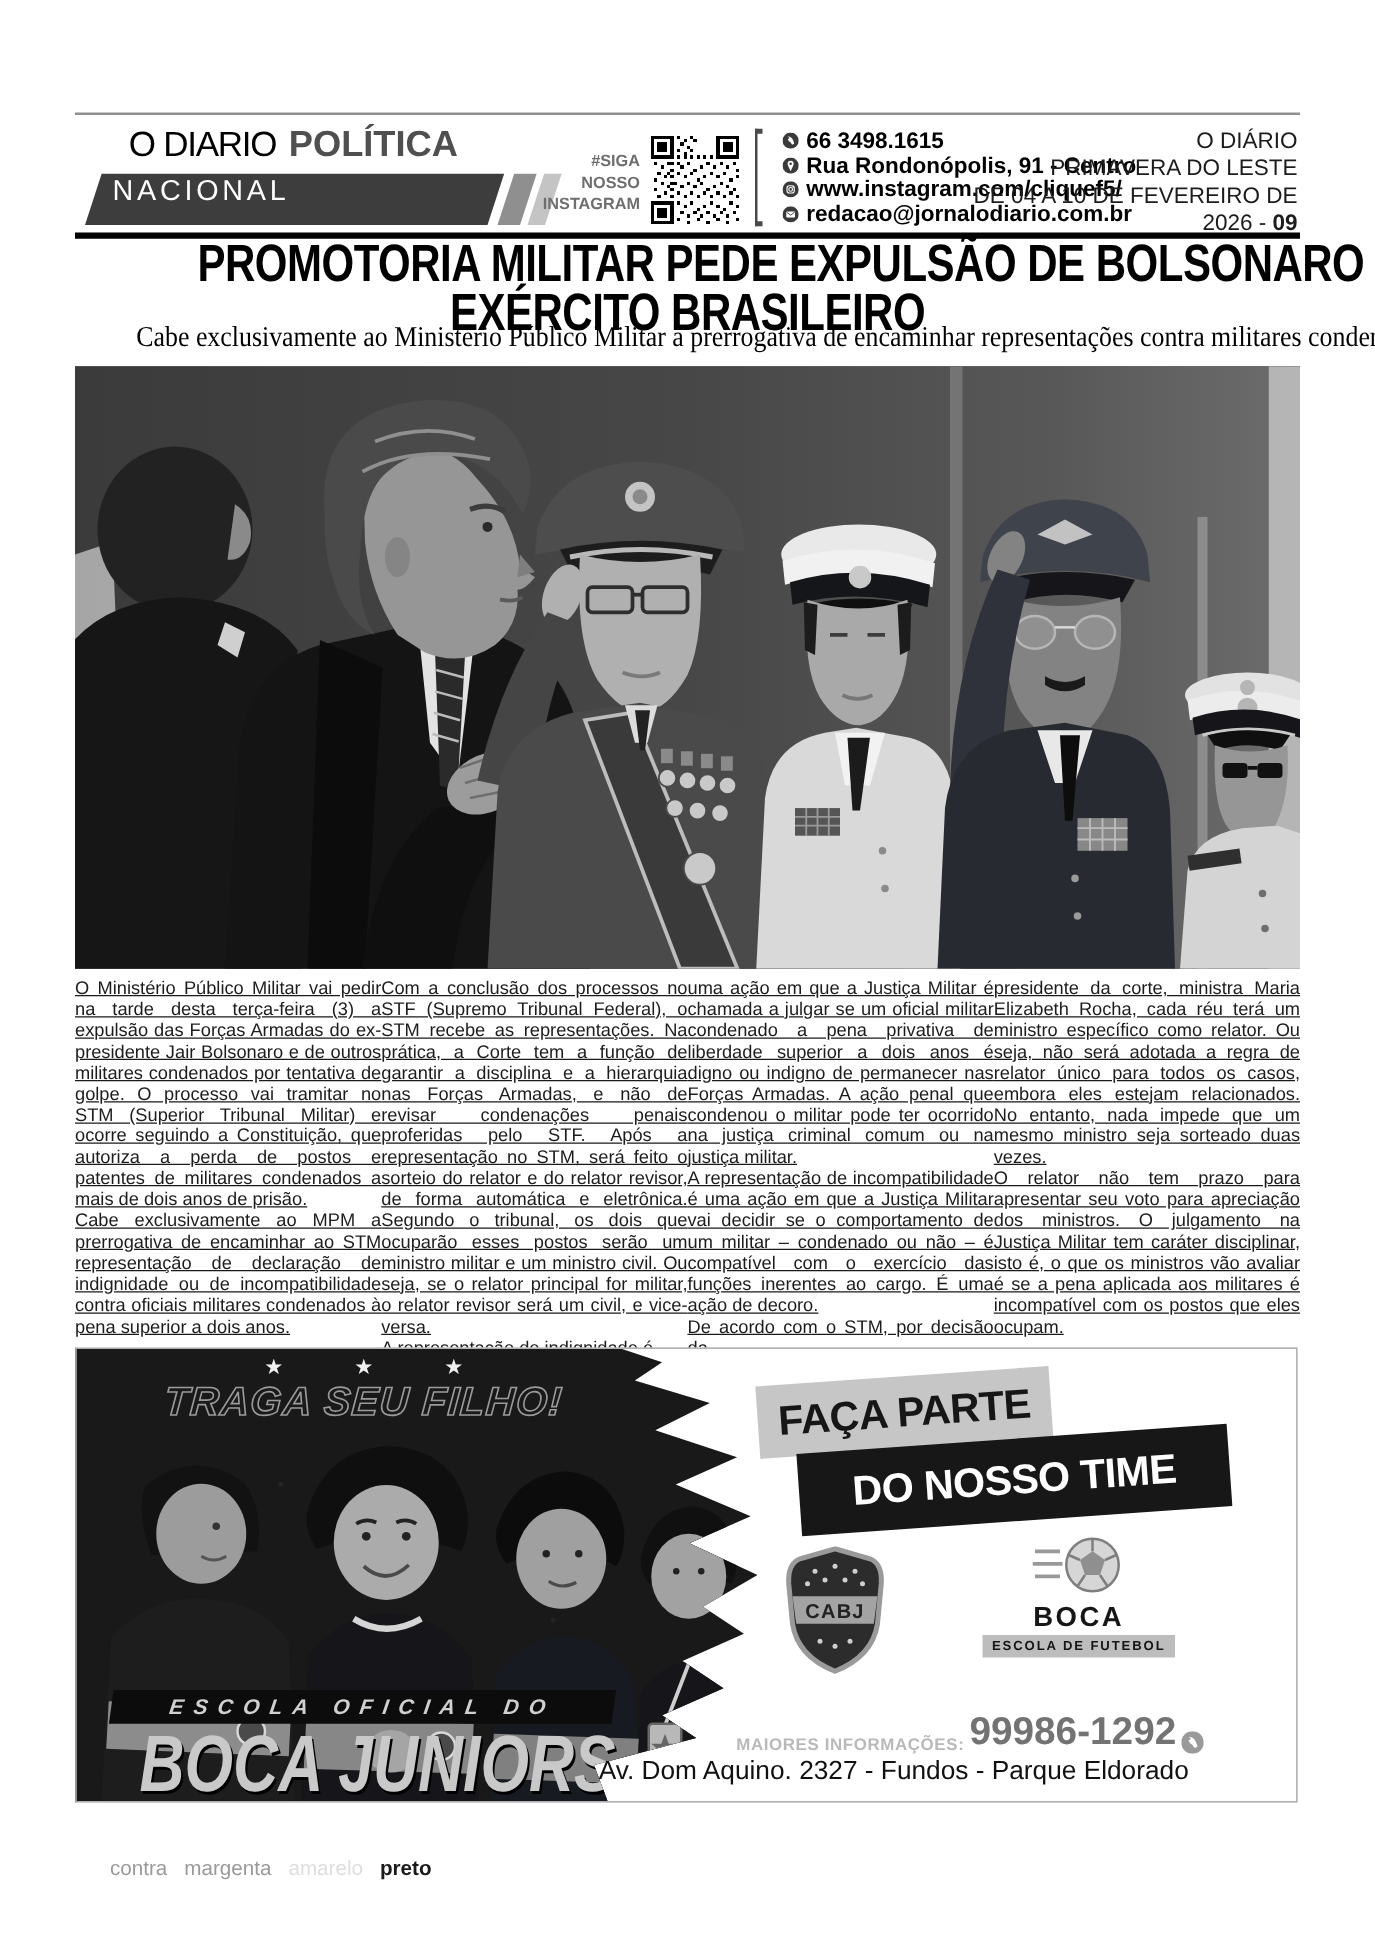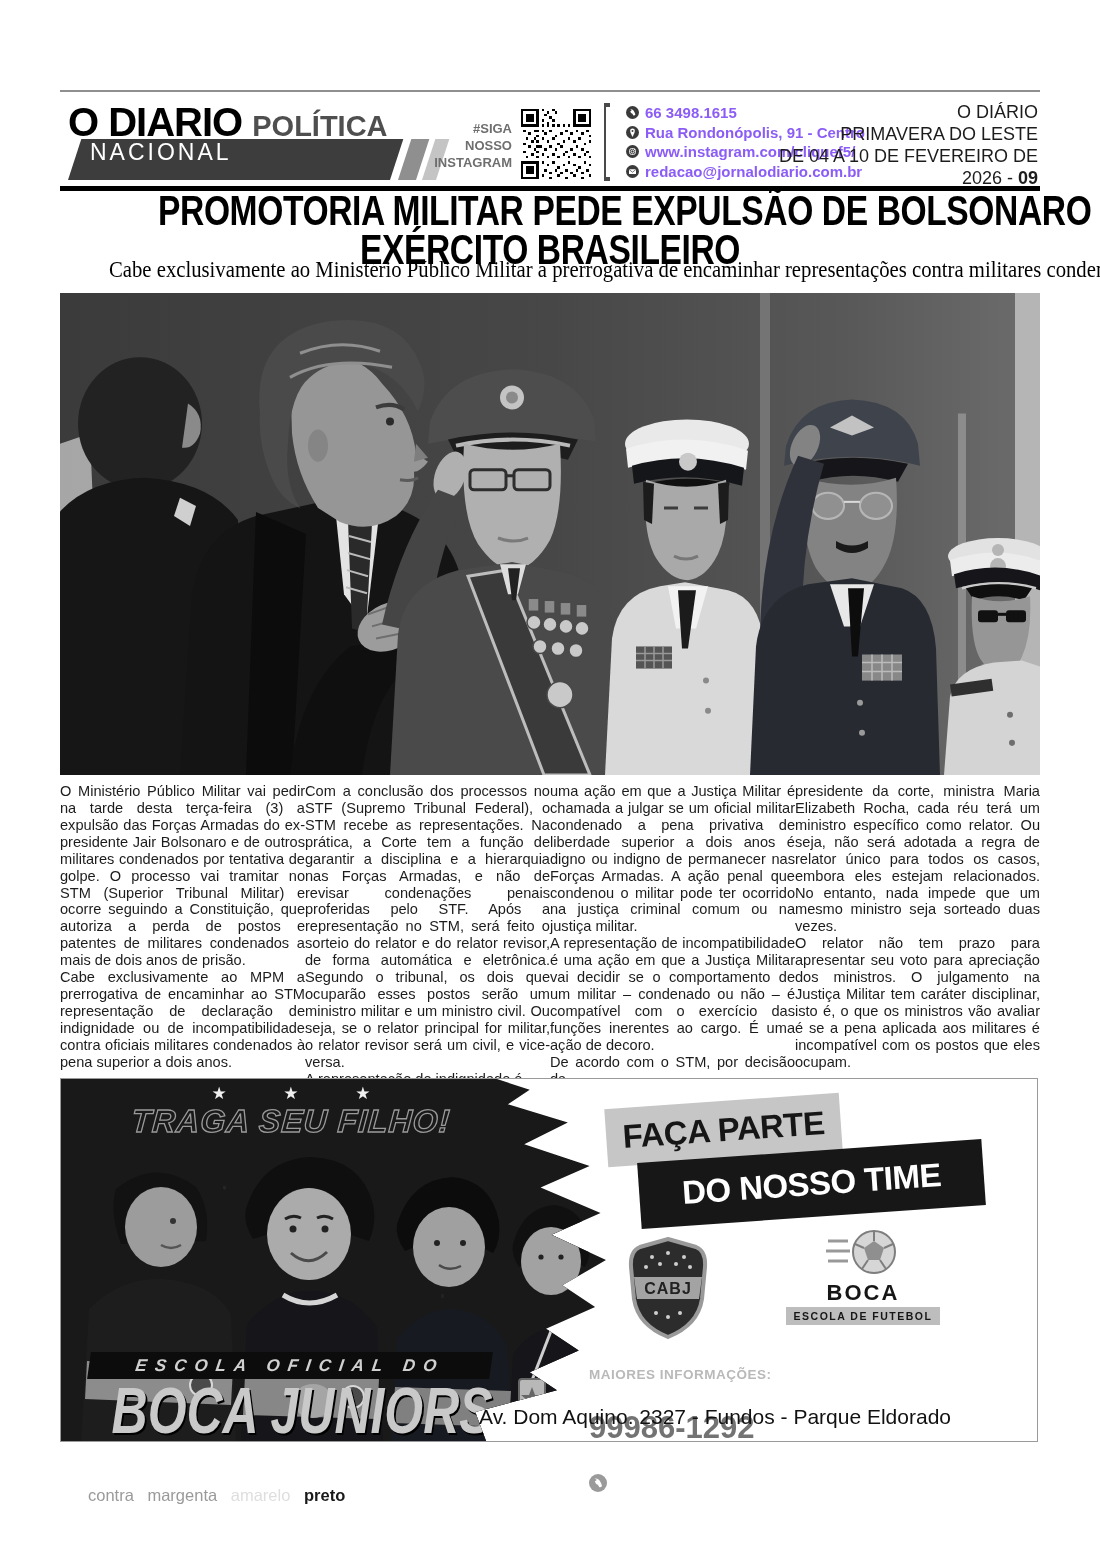--- a/index.html
+++ b/index.html
@@ -2,61 +2,61 @@
 <html><head>
 <meta charset="utf-8">
 <style>
   html,body{margin:0;padding:0;background:#ffffff;}
   .page{position:relative;width:1100px;height:1555px;background:#fff;overflow:hidden;
         font-family:"Liberation Sans", sans-serif;color:#1a1a1a;}
 
   
   .top-rule{position:absolute;left:60px;right:60px;top:90px;height:2px;background:#8f8f8f;}
   .brand-row{position:absolute;left:68px;top:100px;white-space:nowrap;}
-  .brand{font-size:40px;font-weight:700;letter-spacing:-1px;color:#000;}
+  .brand{font-size:28px;font-weight:400;letter-spacing:-1px;color:#000;margin-left:35px;}
   .section{font-size:29px;font-weight:700;color:#4f4f4f;margin-left:10px;}
   .nacional-wrap{position:absolute;left:68px;top:139px;height:41px;}
   .nb-main{position:absolute;left:0;top:0;width:322px;height:41px;background:#3d3d3d;
            transform:skewX(-18deg);transform-origin:bottom left;}
   .nb-a1{position:absolute;left:330px;top:0;width:18px;height:41px;background:#8f8f8f;
          transform:skewX(-18deg);transform-origin:bottom left;}
   .nb-a2{position:absolute;left:354px;top:0;width:14px;height:41px;background:#c4c4c4;
          transform:skewX(-18deg);transform-origin:bottom left;}
   .nb-label{position:absolute;left:22px;top:0;color:#fff;font-size:23px;font-weight:400;
             letter-spacing:3px;z-index:2;}
   .insta-cta{position:absolute;left:430px;top:121px;width:82px;text-align:right;
              font-size:13px;font-weight:700;color:#6e6e6e;line-height:1.3;white-space:pre-line;}
   .qr{position:absolute;left:518px;top:106px;width:76px;height:76px;}
   .bracket{position:absolute;left:604px;top:103px;height:78px;width:8px;border-left:2px solid #4a4a4a;}
   .bracket:before,.bracket:after{content:"";position:absolute;left:-2px;width:6px;height:4px;background:#4a4a4a;}
   .bracket:before{top:0}.bracket:after{bottom:0}
   .contacts{position:absolute;left:626px;top:103px;margin:0;padding:0;list-style:none;}
   .contacts li{display:flex;align-items:center;gap:6px;height:19.5px;
-               font-size:15px;font-weight:600;color:#8b5cf6;white-space:nowrap;}
+               font-size:18px;font-weight:600;color:#000000;white-space:nowrap;}
   .edition{position:absolute;right:62px;top:102px;width:280px;text-align:right;
            font-size:18px;color:#1c1c1c;line-height:1.22;}
   .edition b{font-weight:800;}
   .black-rule{position:absolute;left:60px;right:60px;top:186px;height:5px;background:#000;}
 
   
   .headline{position:absolute;left:60px;right:60px;top:191px;margin:0;text-align:center;
             font-weight:900;font-size:42px;line-height:0.93;letter-spacing:-0.5px;color:#000;
             transform:scaleX(0.8);transform-origin:50% 0;}
   .headline span{display:block;white-space:nowrap;}
   .subheadline{position:absolute;left:60px;right:60px;top:257px;margin:0;text-align:center;
                font-family:"Liberation Serif", serif;font-size:23px;color:#000;white-space:nowrap;
                transform:scaleX(0.9);transform-origin:50% 0;}
 
   
   .photo{position:absolute;left:60px;top:293px;width:980px;height:482px;margin:0;background:#3c3c3c;}
   .photo svg{display:block;width:100%;height:100%;}
 
   
   .columns{position:absolute;left:60px;top:783px;width:980px;display:grid;
-           grid-template-columns:repeat(4,1fr);}
+           grid-template-columns:repeat(4,1fr);text-decoration:underline;}
   .col{font-size:14.6px;line-height:1.16;text-align:justify;color:#1c1c1c;white-space:pre-line;}
 
   
   .ad{position:absolute;left:60px;top:1078px;width:978px;height:364px;background:#fff;
       border:1px solid #9a9a9a;box-sizing:border-box;}
   .collage{position:absolute;left:0;top:0;width:545px;height:362px;background:#191919;
      background-image:radial-gradient(circle at 30% 30%, rgba(255,255,255,0.05) 0 2px, transparent 2px 26px),
                       radial-gradient(circle at 70% 60%, rgba(255,255,255,0.04) 0 2px, transparent 2px 34px);
      clip-path:polygon(0 0,80% 0,86% 3%,82% 7%,93% 12%,85% 18%,97% 24%,88% 30%,99% 37%,90% 43%,
                        100% 50%,92% 57%,98% 63%,89% 69%,95% 75%,86% 81%,91% 86%,76% 92%,78% 100%,0 100%);}
@@ -79,21 +79,21 @@
            transform:rotate(-4deg);display:flex;align-items:center;justify-content:center;
            font-size:33px;font-weight:900;color:#161616;letter-spacing:-0.5px;}
   .banner2{position:absolute;left:578px;top:72px;width:345px;height:66px;background:#171717;
            transform:rotate(-4deg);display:flex;align-items:center;justify-content:center;
            font-size:33px;font-weight:900;color:#ffffff;letter-spacing:-0.5px;z-index:2;}
   .crest{position:absolute;left:565px;top:158px;width:84px;height:104px;}
   .boca-logo{position:absolute;left:722px;top:148px;width:160px;text-align:center;}
   .boca-word{font-size:22px;font-weight:900;color:#161616;letter-spacing:2px;line-height:1.05;}
   .boca-sub{display:inline-block;background:#bdbdbd;color:#161616;font-size:10.5px;font-weight:800;
             letter-spacing:1.5px;padding:3px 8px;margin-top:3px;}
-  .info-row{position:absolute;left:528px;top:288px;width:446px;display:flex;align-items:flex-start;gap:28px;flex-direction:column;}
+  .info-row{position:absolute;left:528px;top:288px;width:446px;display:flex;align-items:flex-end;gap:4px;}
   .info-label{font-size:13.5px;font-weight:800;color:#b9b9b9;letter-spacing:0.5px;white-space:nowrap;}
   .phone{font-size:31px;font-weight:900;color:#737373;white-space:nowrap;}
   .address{position:absolute;left:418px;top:326px;width:560px;font-size:21px;color:#111;white-space:nowrap;}
 
   
   .colorbar{position:absolute;left:88px;top:1486px;font-size:16.5px;}
   .colorbar span{margin-right:9px;}
   .fc-ciano{color:#9a9a9a;}
   .fc-margenta{color:#9a9a9a;}
   .fc-amarelo{color:#dedede;}

